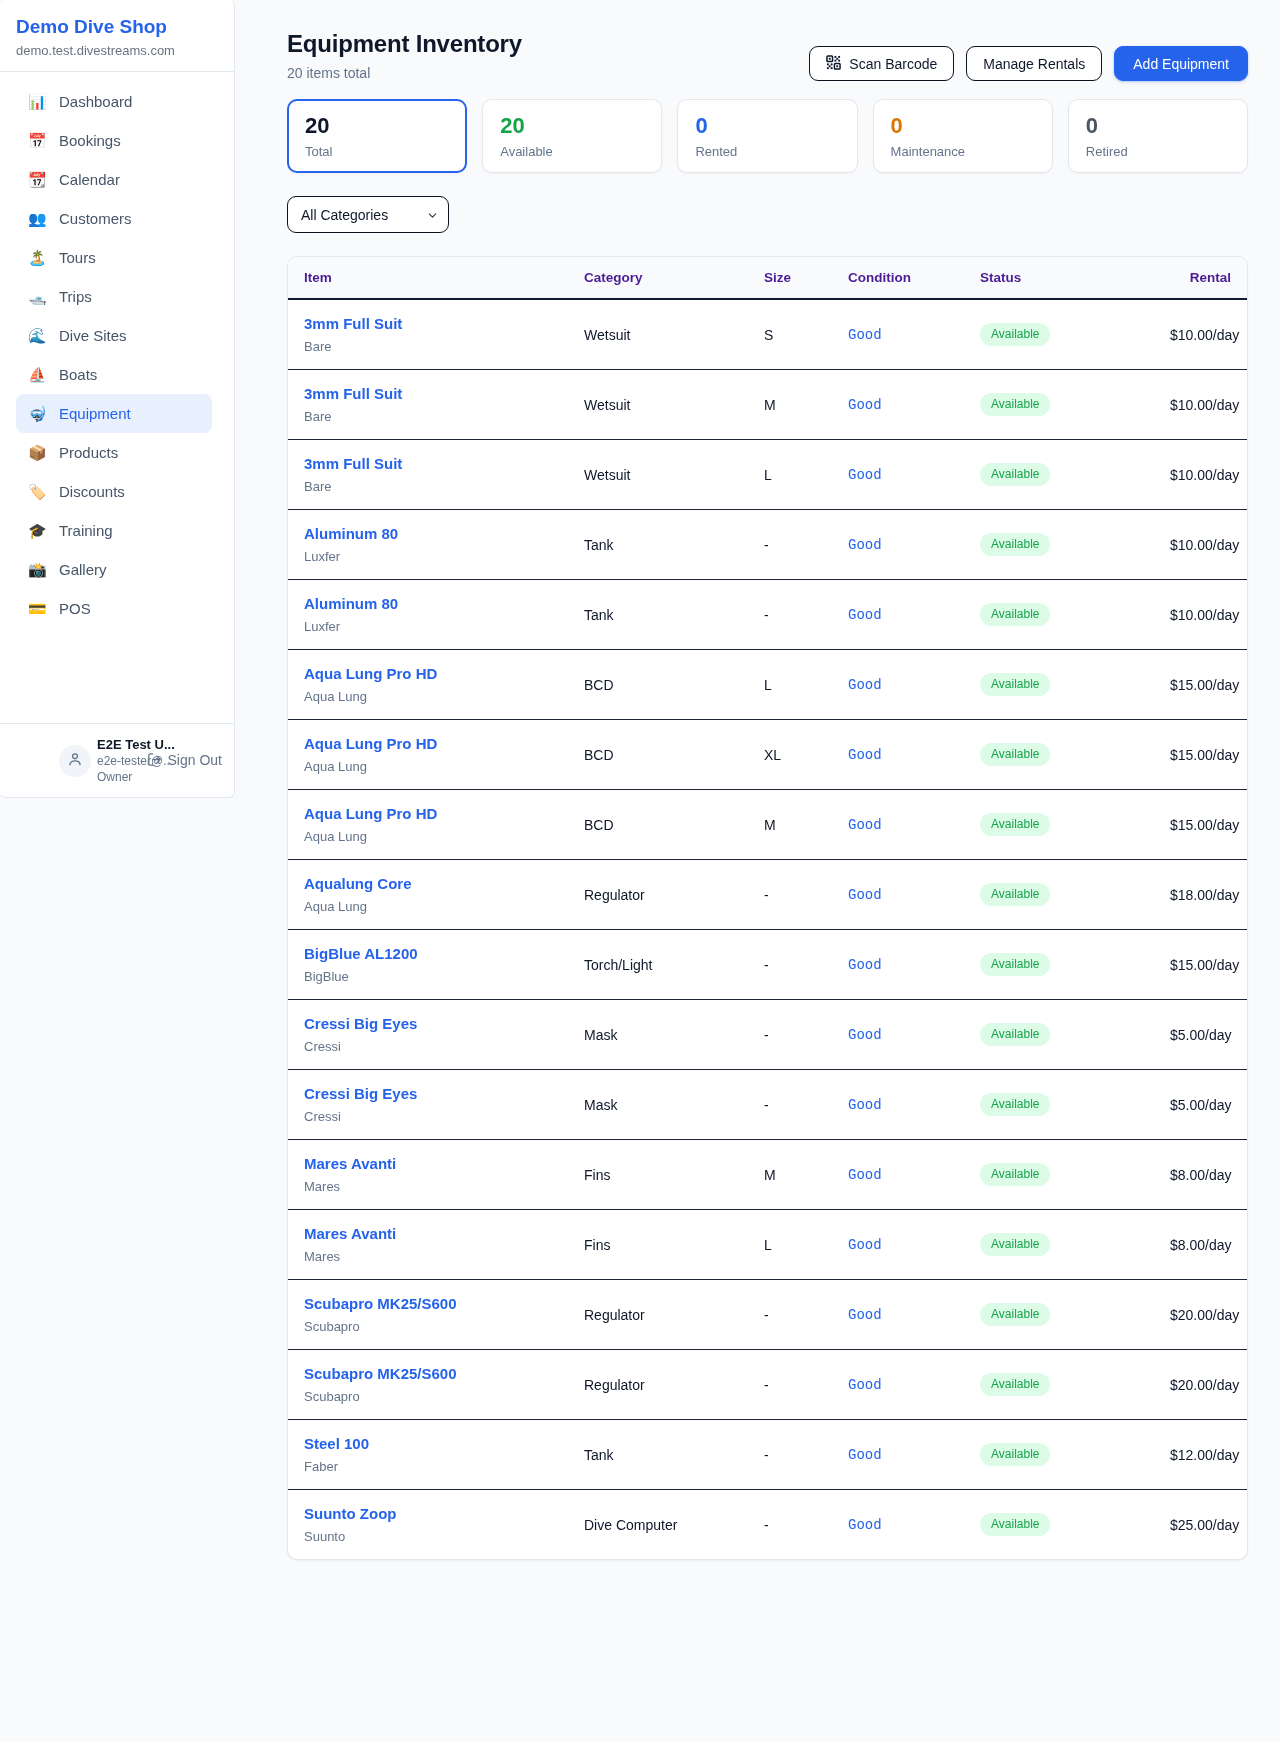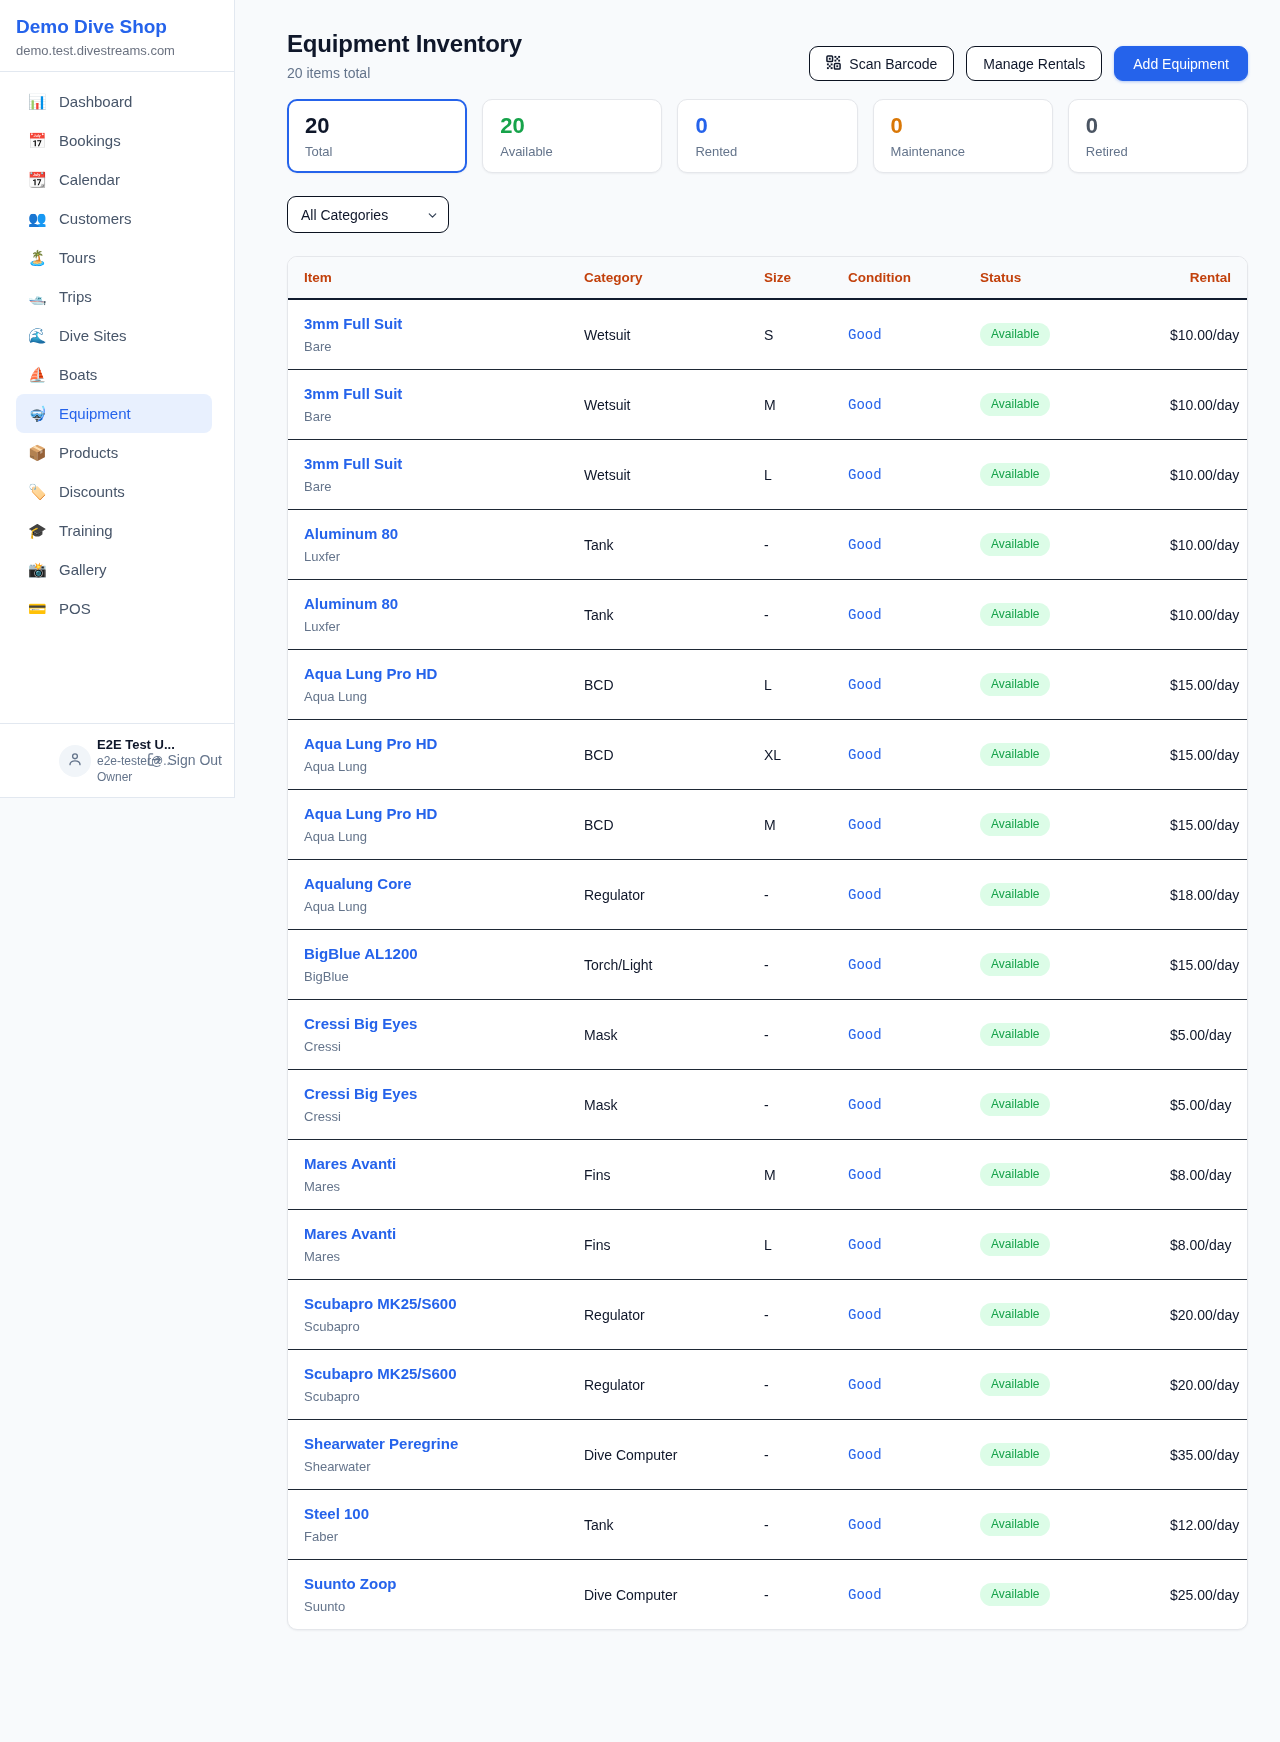--- a/index.html
+++ b/index.html
@@ -8,21 +8,21 @@
     width:1280px; height:1742px; overflow:hidden;
     background:#f8fafc; color:#0f172a;
     font-family:"Liberation Sans", sans-serif;
   }
   .app { display:flex; align-items:flex-start; }
 
   
   .sidebar {
     width:235px; min-width:235px; height:798px;
     background:#ffffff; border-right:1px solid #e2e8f0; border-bottom:1px solid #e2e8f0;
-    display:flex; flex-direction:column;
+    display:flex; flex-direction:column;border-radius:6px;
   }
   .brand { padding:16px 16px 13px; }
   .brand-name { color:#2563eb; font-size:19px; font-weight:700; cursor:pointer; }
   .brand-domain { color:#6b7280; font-size:13px; margin-top:5px; }
   .divider { height:1px; background:#e2e8f0; }
   .nav { padding:10px 22px 0 16px; }
   .nav-item {
     display:flex; align-items:center; gap:13px;
     padding:8px 12px; border-radius:8px;
     font-size:15px; line-height:23px; color:#475569; cursor:pointer;
@@ -81,21 +81,21 @@
   }
   .select-chevron { position:absolute; right:10px; top:12px; pointer-events:none; color:#334155; }
 
   .table-card {
     margin-top:23px; margin-bottom:26px; background:#fff;
     border:1px solid #e5e7eb; border-radius:10px;
     box-shadow:0 1px 2px rgba(15,23,42,.05); overflow:hidden;
   }
   table { width:100%; border-collapse:collapse; table-layout:fixed; }
   thead th {
-    background:#f8fafc; text-align:left; font-size:13.5px; font-weight:700; color:#c2410c;
+    background:#f8fafc; text-align:left; font-size:13.5px; font-weight:700; color:#4c1d95;
     padding:13px 16px; border-bottom:2px solid #111c2e;
   }
   thead th.right { text-align:right; }
   tbody tr { border-bottom:1.5px solid #1e2835; }
   tbody tr:last-child { border-bottom:none; }
   td { padding:14px 16px; vertical-align:middle; font-size:14px; color:#0f172a; }
   .item-name { color:#2563eb; font-size:15px; font-weight:600; text-decoration:none;
                cursor:pointer; line-height:20px; display:inline-block; }
   .item-brand { font-size:13px; color:#64748b; margin-top:4px; line-height:17px; }
   .cond-link { color:#2563eb; cursor:pointer;font-family:Liberation Mono, monospace; }
@@ -470,31 +470,20 @@
       <div class="item-brand">Scubapro</div>
     </td>
     <td>Regulator</td>
     <td>-</td>
     <td><a class="cond-link">Good</a></td>
     <td><span class="badge">Available</span></td>
     <td class="right">$20.00/day</td>
   </tr>
             <tr>
     <td>
-      <a class="item-name">Shearwater Peregrine</a>
-      <div class="item-brand">Shearwater</div>
-    </td>
-    <td>Dive Computer</td>
-    <td>-</td>
-    <td><a class="cond-link">Good</a></td>
-    <td><span class="badge">Available</span></td>
-    <td class="right">$35.00/day</td>
-  </tr>
-            <tr>
-    <td>
       <a class="item-name">Steel 100</a>
       <div class="item-brand">Faber</div>
     </td>
     <td>Tank</td>
     <td>-</td>
     <td><a class="cond-link">Good</a></td>
     <td><span class="badge">Available</span></td>
     <td class="right">$12.00/day</td>
   </tr>
             <tr>

